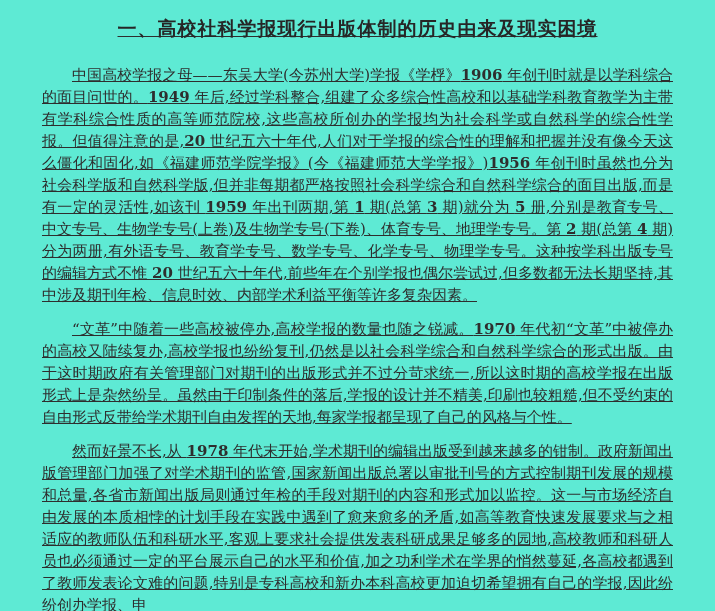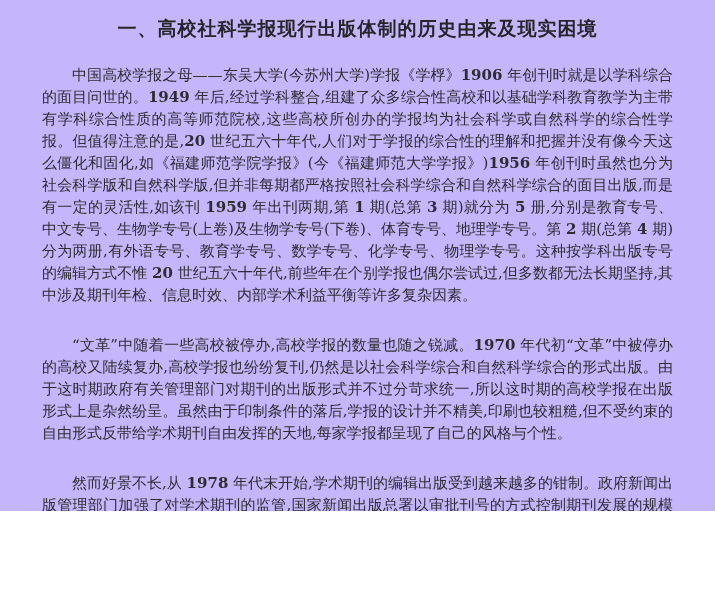--- a/index.html
+++ b/index.html
@@ -3,26 +3,27 @@
 <meta charset="utf-8">
 <style>
   html, body {
     margin: 0;
     padding: 0;
     background: #ffffff;
   }
   .page {
     position: relative;
     width: 715px;
-    height: 511px;
-    background: #c4b5fd;
+    height: 611px;
+    background: #5eead4;
     overflow: hidden;
     font-family: "DejaVu Serif", "Liberation Serif", serif;
     color: #2e2e2e;
     box-sizing: border-box;
+    text-decoration: underline;
   }
   .title {
     margin: 16px 30px 0 30px;
     font-size: 19px;
     font-weight: 700;
     text-align: center;
     letter-spacing: 1px;
     color: #262626;
   }
   .body {
@@ -30,21 +31,21 @@
     font-size: 15px;
     line-height: 22px;
     text-align: justify;
     text-justify: inter-ideograph;
   }
   .para {
     margin: 0;
     text-indent: 2em;
   }
   .para + .para {
-    margin-top: 28px;
+    margin-top: 12px;
   }
   .para b {
     font-weight: 700;
   }
 </style>
 </head>
 <body>
 
 <div class="page">
   <h1 class="title">一、高校社科学报现行出版体制的历史由来及现实困境</h1>

